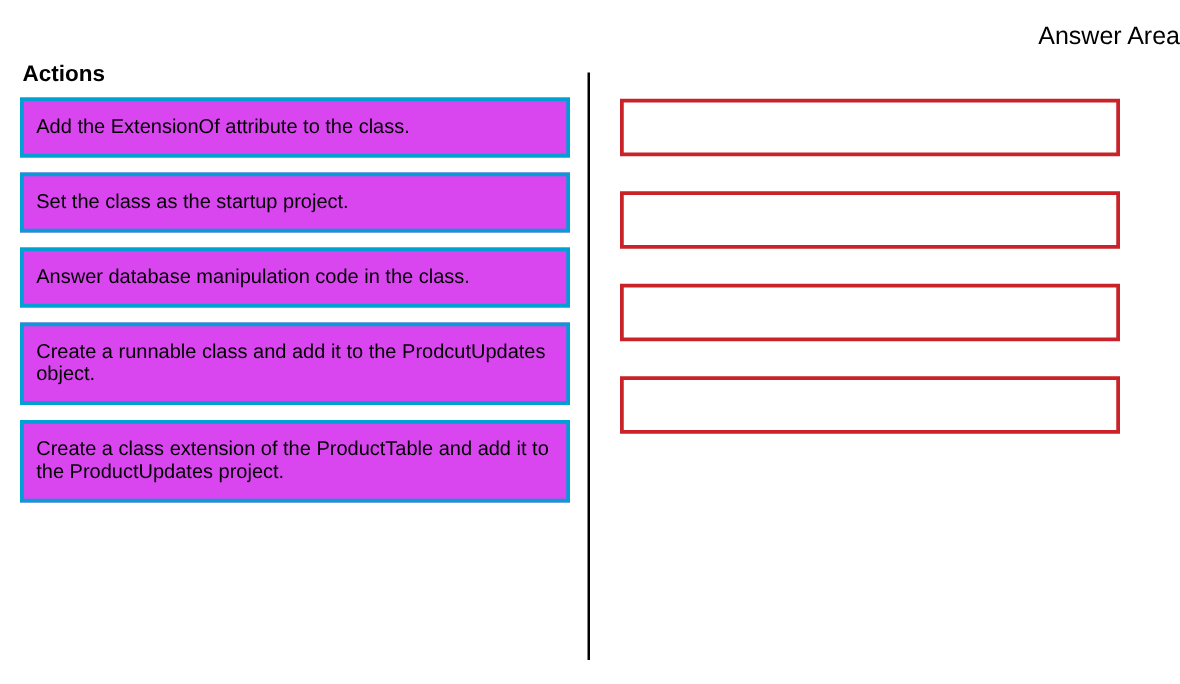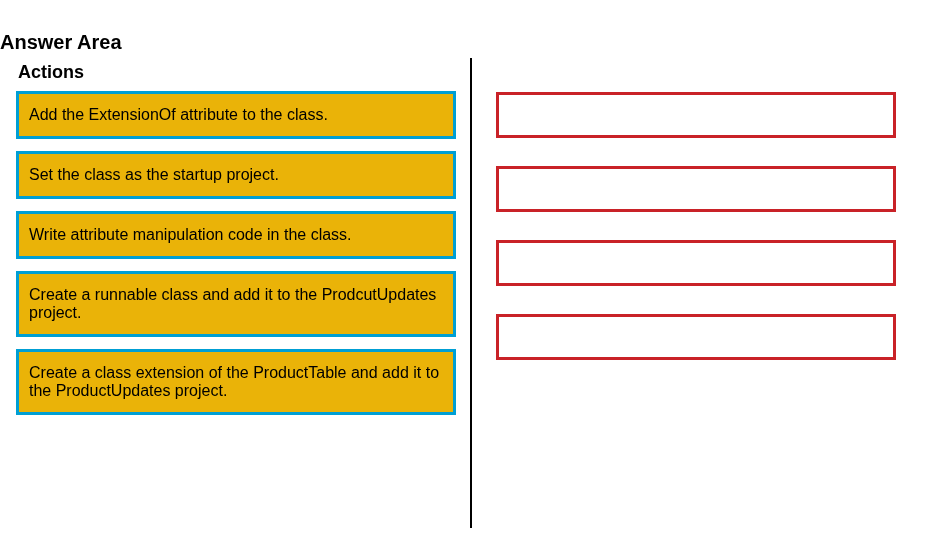--- a/index.html
+++ b/index.html
@@ -8,24 +8,24 @@
       padding: 0;
     }
     body {
       font-family: 'Segoe UI', Tahoma, Geneva, Verdana, sans-serif;
       background: #ffffff;
       width: 944px;
       height: 547px;
       position: relative;
     }
     .page-title {
-      font-weight: bold;
+      font-weight: normal;
       font-size: 20px;
-      text-align: left;
-      padding-top: 31px;
+      text-align: right;
+      padding-top: 18px;
       padding-bottom: 8px;
     }
     .container {
       display: flex;
       padding: 0 16px;
     }
     .left-col {
       width: 450px;
       padding-right: 10px;
     }
@@ -39,21 +39,21 @@
       font-size: 18px;
       margin-bottom: 8px;
       padding-left: 2px;
     }
     .action-item {
       border: 3px solid #009fd4;
       padding: 12px 10px;
       margin-bottom: 12px;
       font-size: 16px;
       color: #000;
-      background: #eab308;
+      background: #d946ef;
       cursor: grab;
       min-height: 46px;
       display: flex;
       align-items: center;
     }
     .action-item.tall {
       min-height: 62px;
     }
     .drop-slot {
       border: 3px solid #c92228;
@@ -83,24 +83,24 @@
   <div class="left-col">
     <div class="section-title">Actions</div>
 
     <div class="action-item">
       <span>Add the ExtensionOf attribute to the class.</span>
     </div>
     <div class="action-item">
       <span>Set the class as the startup project.</span>
     </div>
     <div class="action-item">
-      <span>Write attribute manipulation code in the class.</span>
+      <span>Answer database manipulation code in the class.</span>
     </div>
     <div class="action-item tall">
-      <span>Create a runnable class and add it to the ProdcutUpdates project.</span>
+      <span>Create a runnable class and add it to the ProdcutUpdates object.</span>
     </div>
     <div class="action-item tall">
       <span>Create a class extension of the ProductTable and add it to the ProductUpdates project.</span>
     </div>
   </div>
 
   <div class="right-col">
     <div class="drop-slot">
       <span></span>
     </div>

